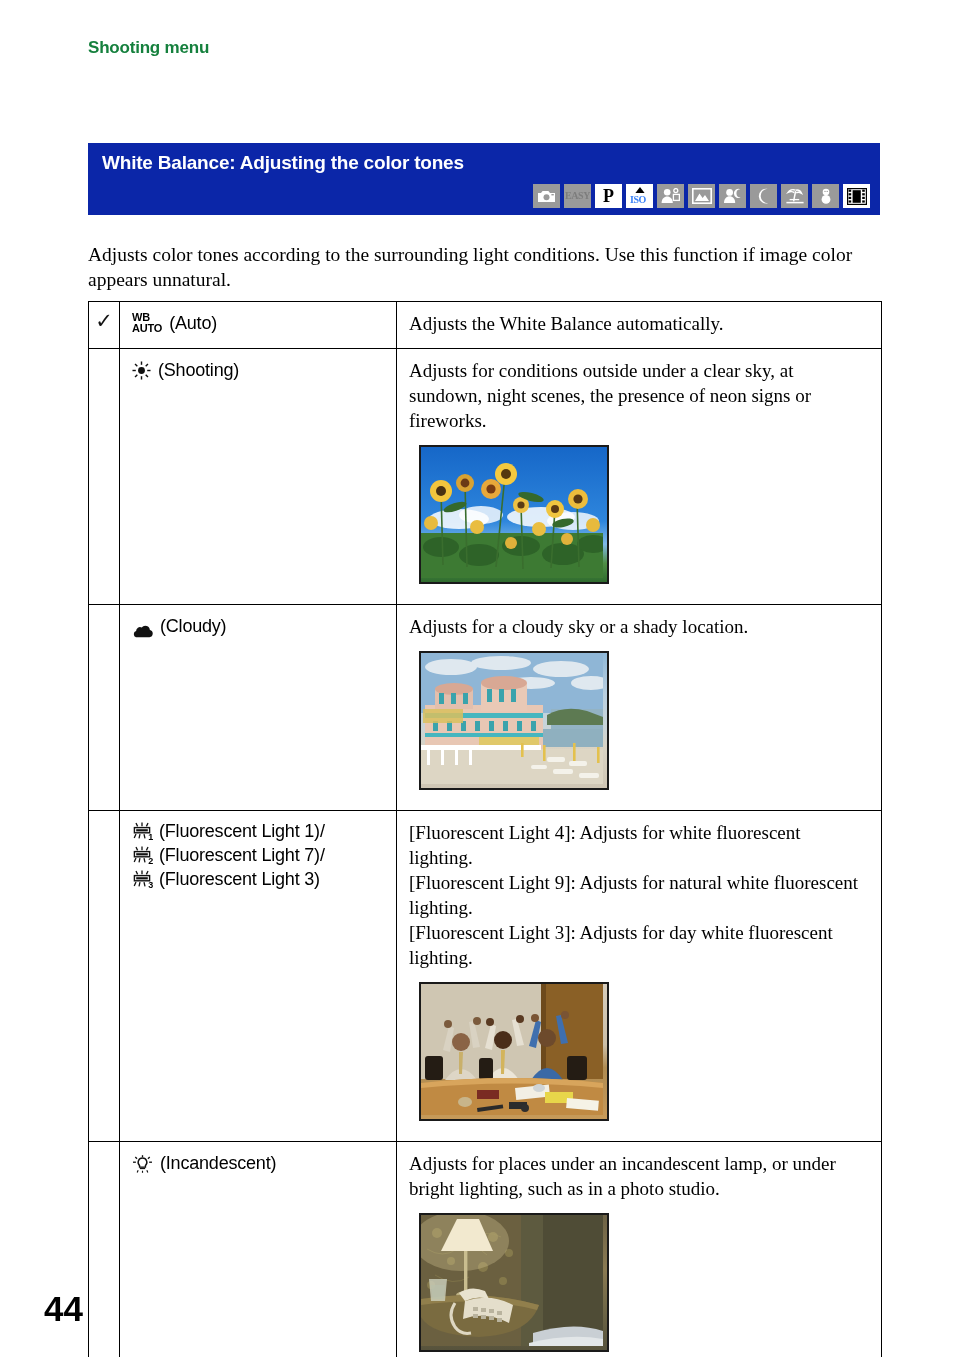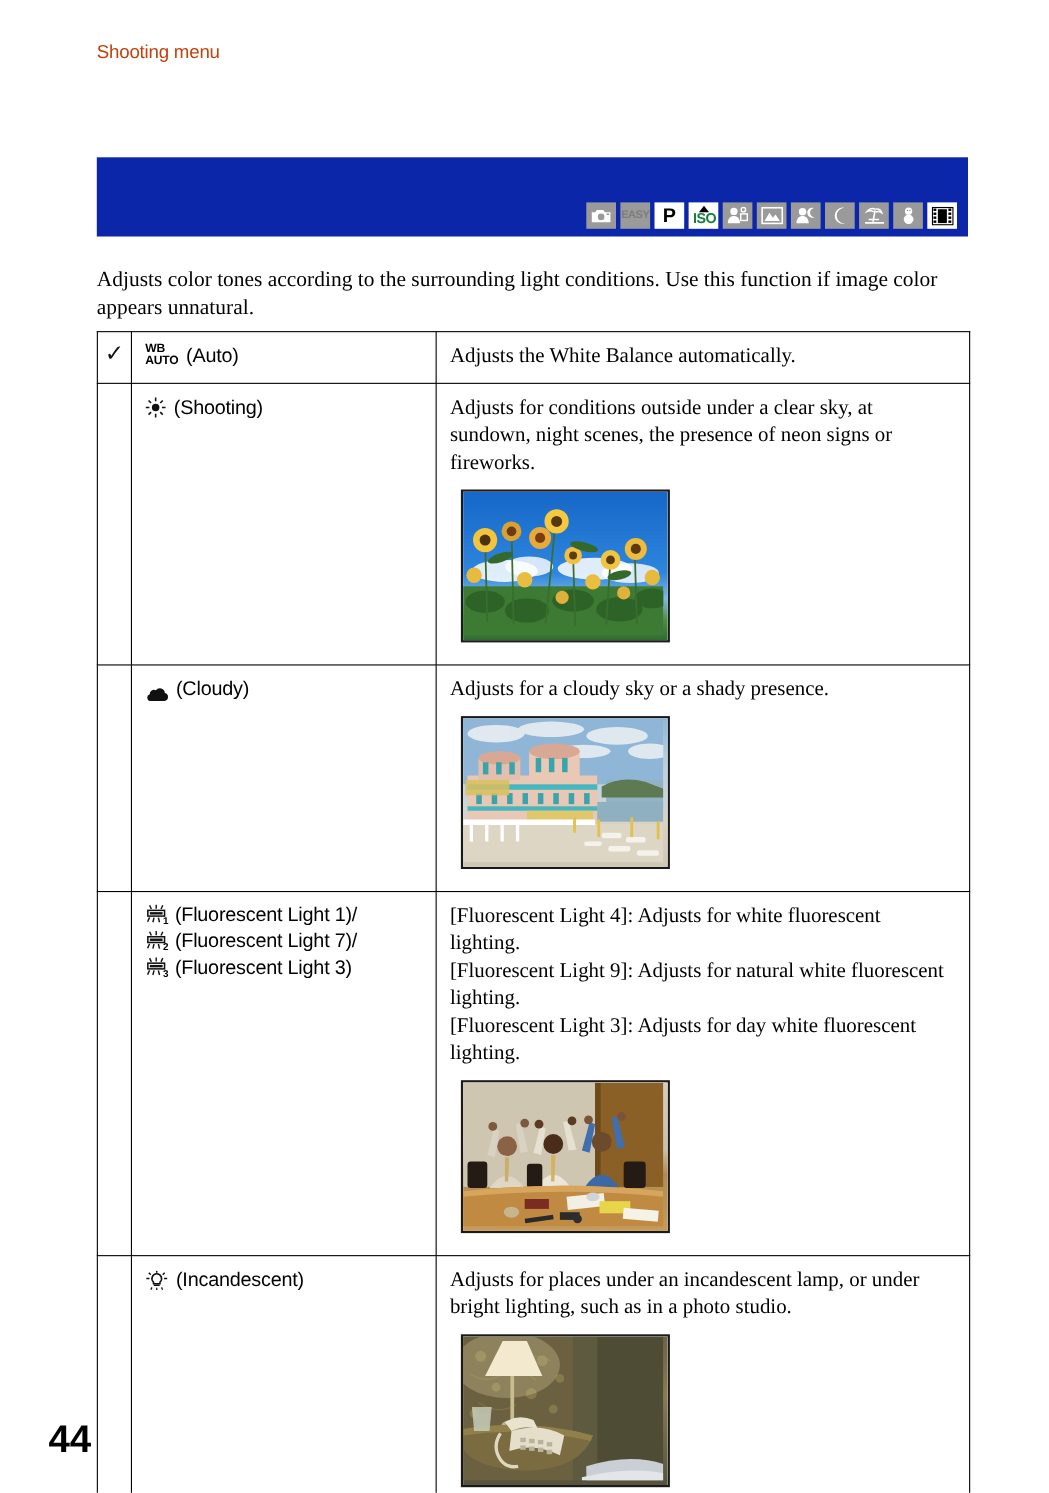--- a/index.html
+++ b/index.html
@@ -22,24 +22,24 @@
     top: 38px;
     left: 88px;
     right: 88px;
     height: 28px;
   }
   .runhead-left {
     position: absolute;
     left: 0;
     top: 0;
     font-family: "Liberation Sans", sans-serif;
-    font-weight: normal;
+    font-weight: bold;
     font-size: 17px;
     letter-spacing: -0.2px;
-    color: #c2410c;
+    color: #15803d;
   }
   .runhead-right {
     position: absolute;
     right: 0;
     top: 0;
     font-family: "Liberation Sans", sans-serif;
     font-weight: bold;
     font-style: italic;
     font-size: 17px;
     color: #1836C4;
@@ -87,27 +87,27 @@
     align-items: center;
     justify-content: center;
     position: relative;
     box-sizing: border-box;
   }
   .modeicon.active {
     background: #ffffff;
   }
   .modeicon svg { display: block; }
   .modeicon .lbl {
-    font-family: Liberation Sans, sans-serif;
+    font-family: Liberation Serif, serif;
     font-weight: bold;
     line-height: 1;
   }
   .modeicon .lbl.easy { font-size: 10px; color: #7d7d7d; letter-spacing: -0.4px;}
   .modeicon .lbl.pee  { font-size: 18px; color: #000; }
-  .modeicon .lbl.iso  { font-size: 13px; color: #15803d; letter-spacing: -0.5px; }
+  .modeicon .lbl.iso  { font-size: 10px; color: #3b82f6; letter-spacing: -0.5px; }
 
   
   .intro {
     position: absolute;
     left: 88px;
     top: 242px;
     width: 790px;
     font-size: 19.5px;
     line-height: 25px;
   }
@@ -206,20 +206,21 @@
   }
 </style>
 </head>
 <body>
 
 <div class="runhead">
   <div class="runhead-left">Shooting menu</div>
 </div>
 
 <div class="titleband">
+  <div class="titleband-text">White Balance: Adjusting the color tones</div>
 
   <div class="modebar">
 
     <div class="modeicon">
       <svg width="19" height="14" viewBox="0 0 19 14" aria-hidden="true">
         <path d="M1 4 h3 l1.6-2 h5.8 L13 4 h5 v9 H1 z" fill="#ffffff"></path>
         <circle cx="9.5" cy="8.2" r="3" fill="#9a9a9a"></circle>
         <rect x="14.4" y="5" width="2.4" height="1.4" fill="#9a9a9a"></rect>
       </svg>
     </div>
@@ -420,21 +421,21 @@
         <span style="display:inline-block;padding-top:6px;">
           <svg width="21" height="13" viewBox="0 0 21 13" aria-hidden="true">
             <path d="M4 12.2 h13.5 a3.6 3.6 0 0 0 0.4 -7.1 a4.6 4.6 0 0 0 -8.2 -2.6 a3.9 3.9 0 0 0 -5.6 3.6 a3.2 3.2 0 0 0 -0.1 6.1 z" fill="#111"></path>
           </svg>
         </span>
         <span class="txt">(Cloudy)</span>
       </div>
     </td>
     <td class="desccol">
       <div class="descinner">
-        <p>Adjusts for a cloudy sky or a shady presence.</p>
+        <p>Adjusts for a cloudy sky or a shady location.</p>
         <div class="photo">
           <div class="frame ph-res">
             <svg width="182" height="131" viewBox="0 0 182 131" aria-hidden="true" style="position:absolute;inset:0">
               <rect x="0" y="0" width="182" height="60" fill="#8fb6d6"></rect>
               <g fill="#e8eef2" opacity="0.9">
                 <ellipse cx="30" cy="14" rx="26" ry="8"></ellipse>
                     <ellipse cx="80" cy="10" rx="30" ry="7"></ellipse>
                 <ellipse cx="140" cy="16" rx="28" ry="8"></ellipse>
                     <ellipse cx="170" cy="30" rx="20" ry="7"></ellipse>
                 <ellipse cx="110" cy="30" rx="24" ry="6"></ellipse>

